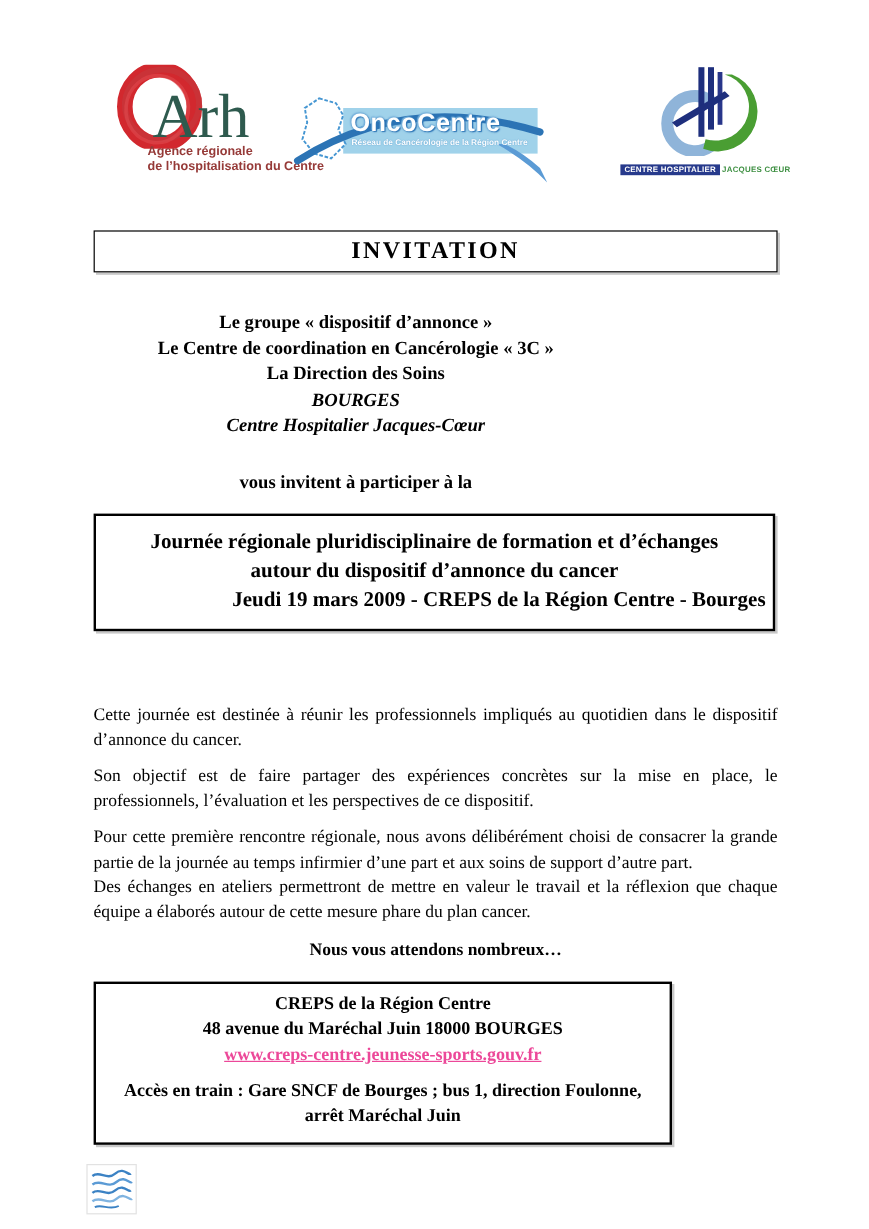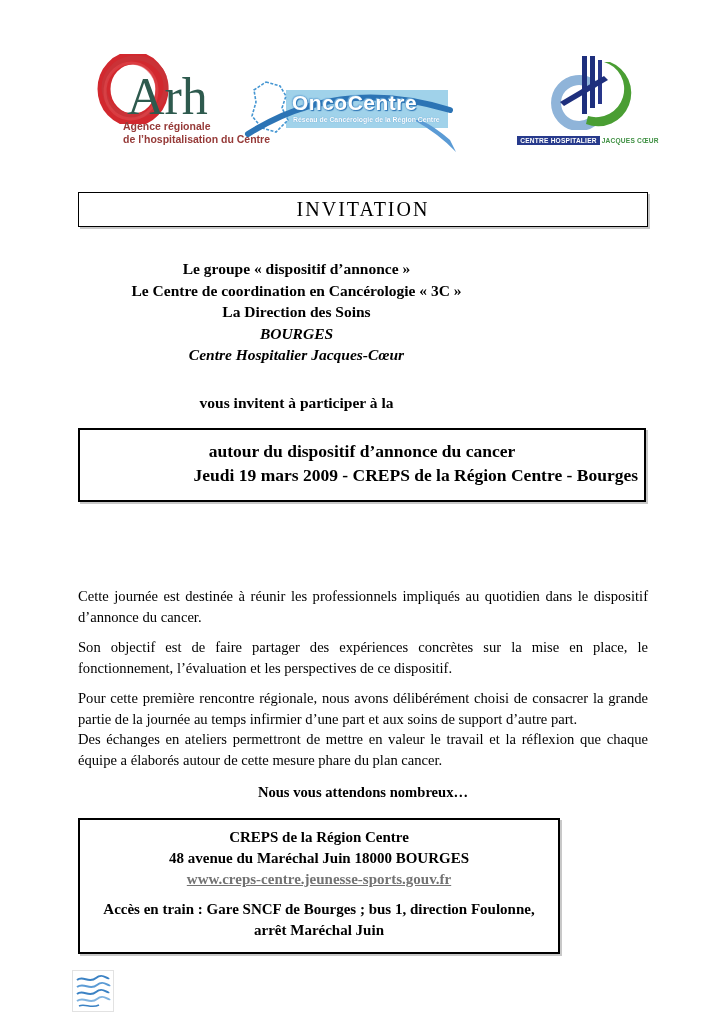--- a/index.html
+++ b/index.html
@@ -34,21 +34,21 @@
     font-family:"Liberation Sans", sans-serif;font-weight:bold;font-size:6.6px;
     text-transform:uppercase;letter-spacing:0.2px;white-space:nowrap;}
   .jc-banner .chip{background:#273a8c;color:#fff;padding:1px 3px;}
   .jc-banner .green{color:#3f9043;}
 
   
   .invitation-box{
     position:absolute;left:78px;top:192px;width:568px;height:33px;
     border:1px solid #000;box-shadow:2px 2px 0 #c8c8c8;
     display:flex;align-items:center;justify-content:center;
-    font-size:20px;font-weight:normal;letter-spacing:2px;background:#fff;}
+    font-size:20px;font-weight:bold;letter-spacing:2px;background:#fff;}
 
   
   .intro{position:absolute;left:0;top:258px;width:593px;text-align:center;
     font-size:15.5px;font-weight:bold;line-height:21.5px;}
   .intro .ital{font-style:italic;}
   .invite-line{margin-top:26px;font-weight:bold;}
 
   
   .event-box{
     position:absolute;left:78px;top:428px;width:568px;
@@ -65,21 +65,21 @@
   .body-text p.tight{margin:0;}
   .closing{text-align:center;font-weight:bold;margin-top:12px;}
 
   
   .venue-box{
     position:absolute;left:78px;top:818px;width:482px;
     border:2px solid #000;box-shadow:2px 2px 0 #c8c8c8;background:#fff;
     text-align:center;font-weight:bold;font-size:15px;line-height:21px;
     padding:7px 6px 11px 6px;box-sizing:border-box;}
   .venue-box .spacer{height:9px;}
-  .venue-link{color:#737373;text-decoration:underline;font-weight:bold;}
+  .venue-link{color:#ec4899;text-decoration:underline;font-weight:bold;}
 
   
   .stamp{position:absolute;left:72px;top:970px;width:40px;height:40px;
     border:1px solid #e2e2e2;background:#fff;}
 </style>
 </head>
 <body>
 
 <div class="page">
 
@@ -131,27 +131,28 @@
   <div class="intro">
     <div>Le groupe «  dispositif d’annonce »</div>
     <div>Le Centre de coordination en Cancérologie « 3C »</div>
     <div>La Direction des Soins</div>
     <div class="ital">BOURGES</div>
     <div class="ital">Centre Hospitalier Jacques-Cœur</div>
     <div class="invite-line">vous invitent à participer à la</div>
   </div>
 
   <div class="event-box">
+    <div class="event-title">Journée régionale pluridisciplinaire de formation et d’échanges</div>
     <div class="event-title">autour du dispositif d’annonce du cancer</div>
     <div class="event-date">Jeudi 19 mars 2009 - CREPS de la Région Centre - Bourges</div>
   </div>
 
   <div class="body-text">
     <p>Cette journée est destinée à réunir les professionnels impliqués au quotidien dans le dispositif d’annonce du cancer.</p>
-    <p>Son objectif est de faire partager des expériences concrètes sur la mise en place, le fonctionnement, l’évaluation et les perspectives de ce dispositif.</p>
+    <p>Son objectif est de faire partager des expériences concrètes sur la mise en place, le professionnels, l’évaluation et les perspectives de ce dispositif.</p>
     <p class="tight">Pour cette première rencontre régionale, nous avons délibérément choisi de consacrer la grande partie de la journée au temps infirmier d’une part et aux soins de support d’autre part.</p>
     <p class="tight">Des échanges en ateliers permettront de mettre en valeur le travail et la réflexion que chaque équipe a élaborés autour de cette mesure phare du plan cancer.</p>
     <div class="closing">Nous vous attendons nombreux…</div>
   </div>
 
   <div class="venue-box">
     <div>CREPS de la Région Centre</div>
     <div>48 avenue du Maréchal Juin 18000 BOURGES</div>
     <div><a href="#" class="venue-link">www.creps-centre.jeunesse-sports.gouv.fr</a></div>
     <div class="spacer"></div>

